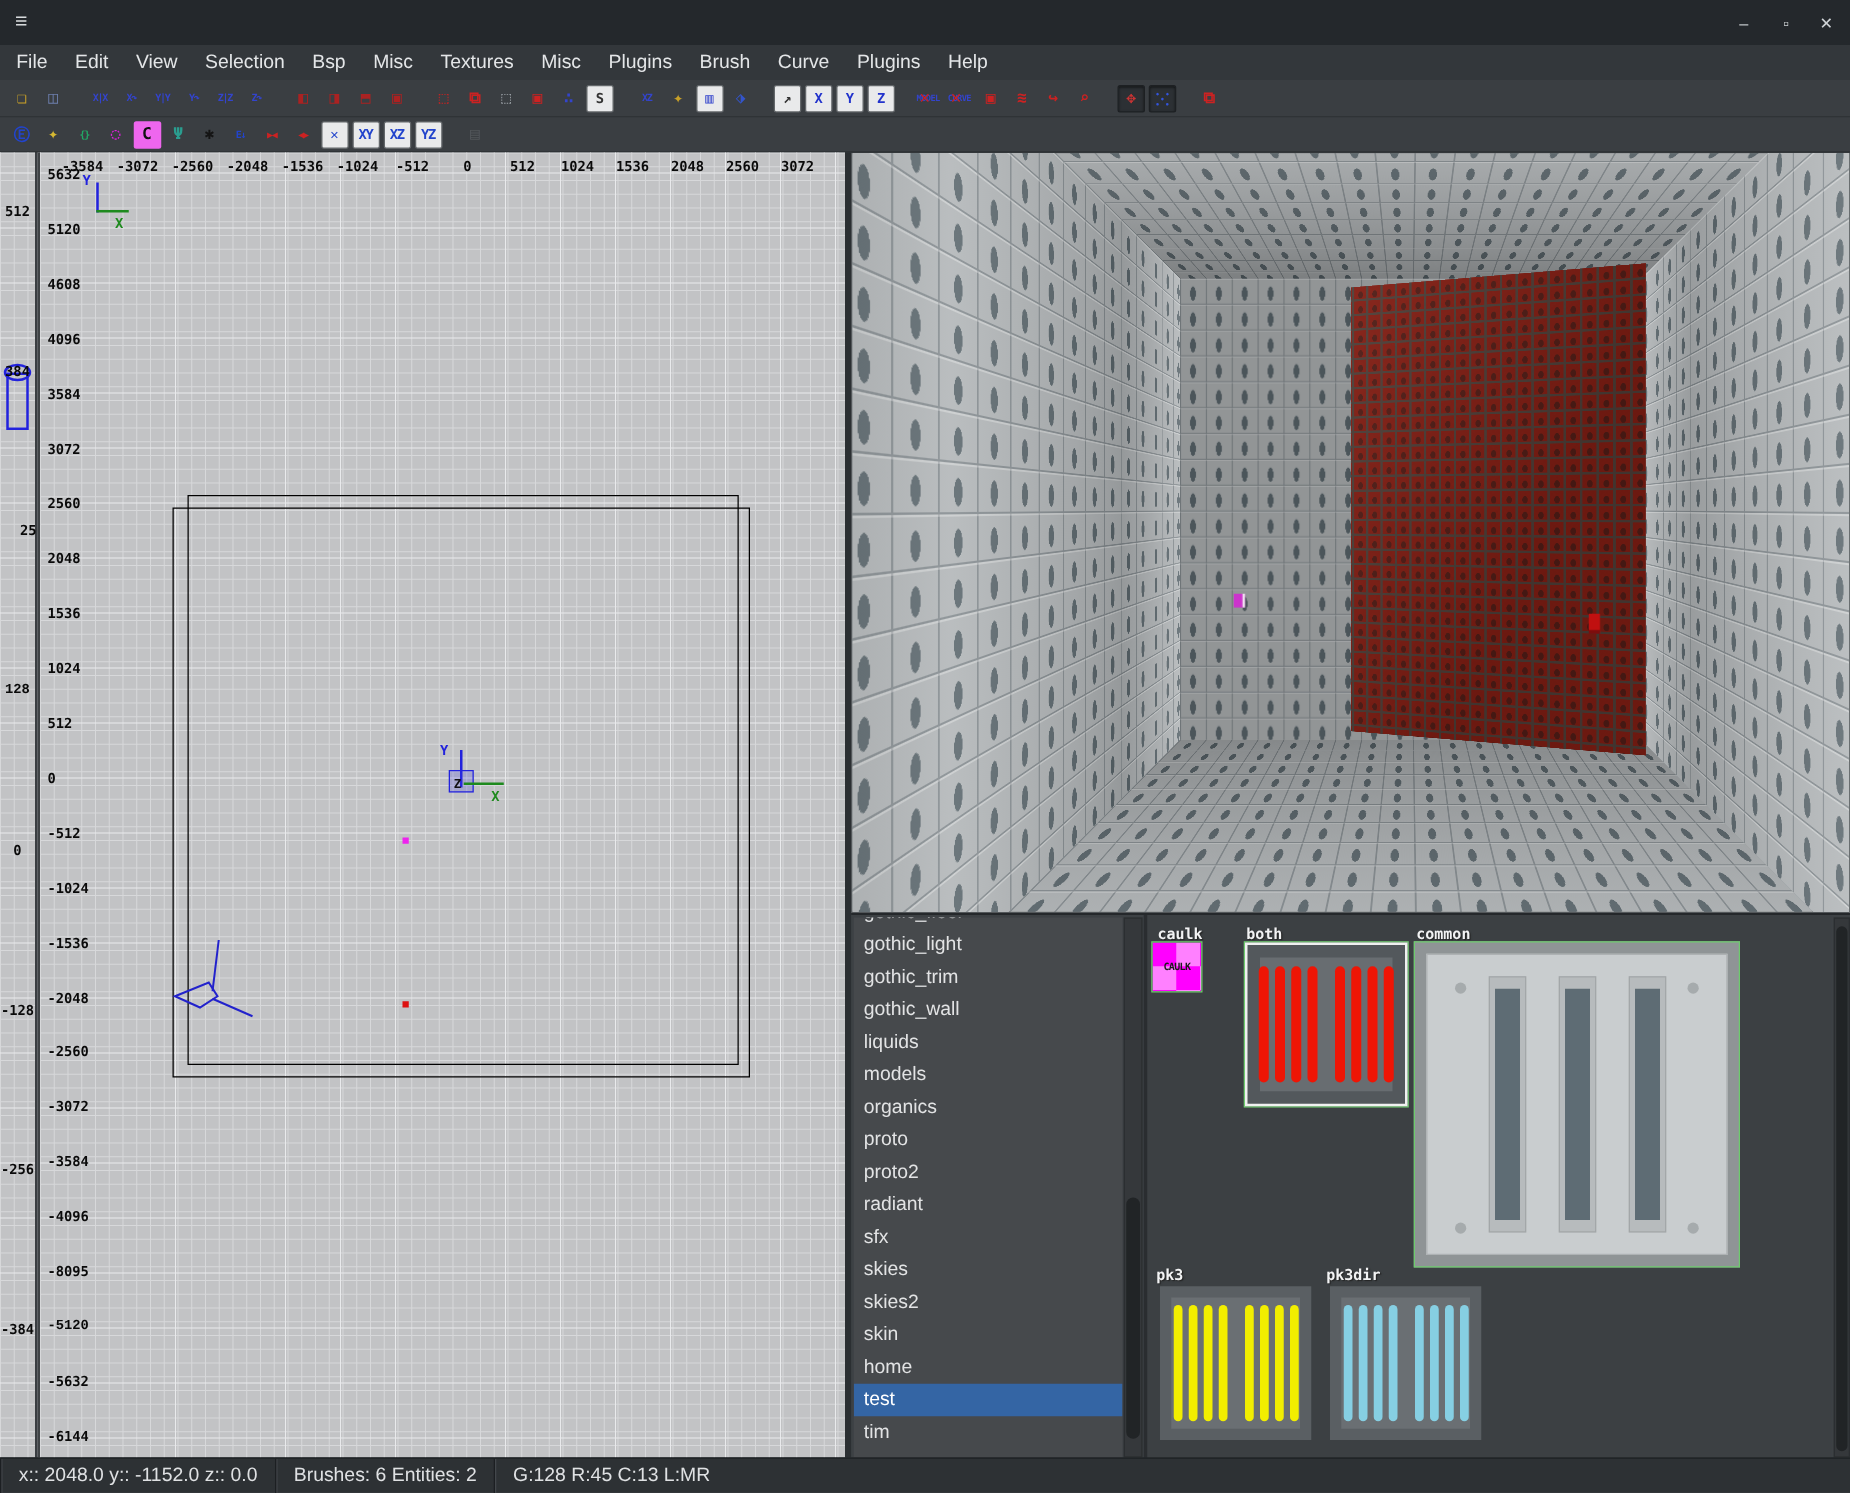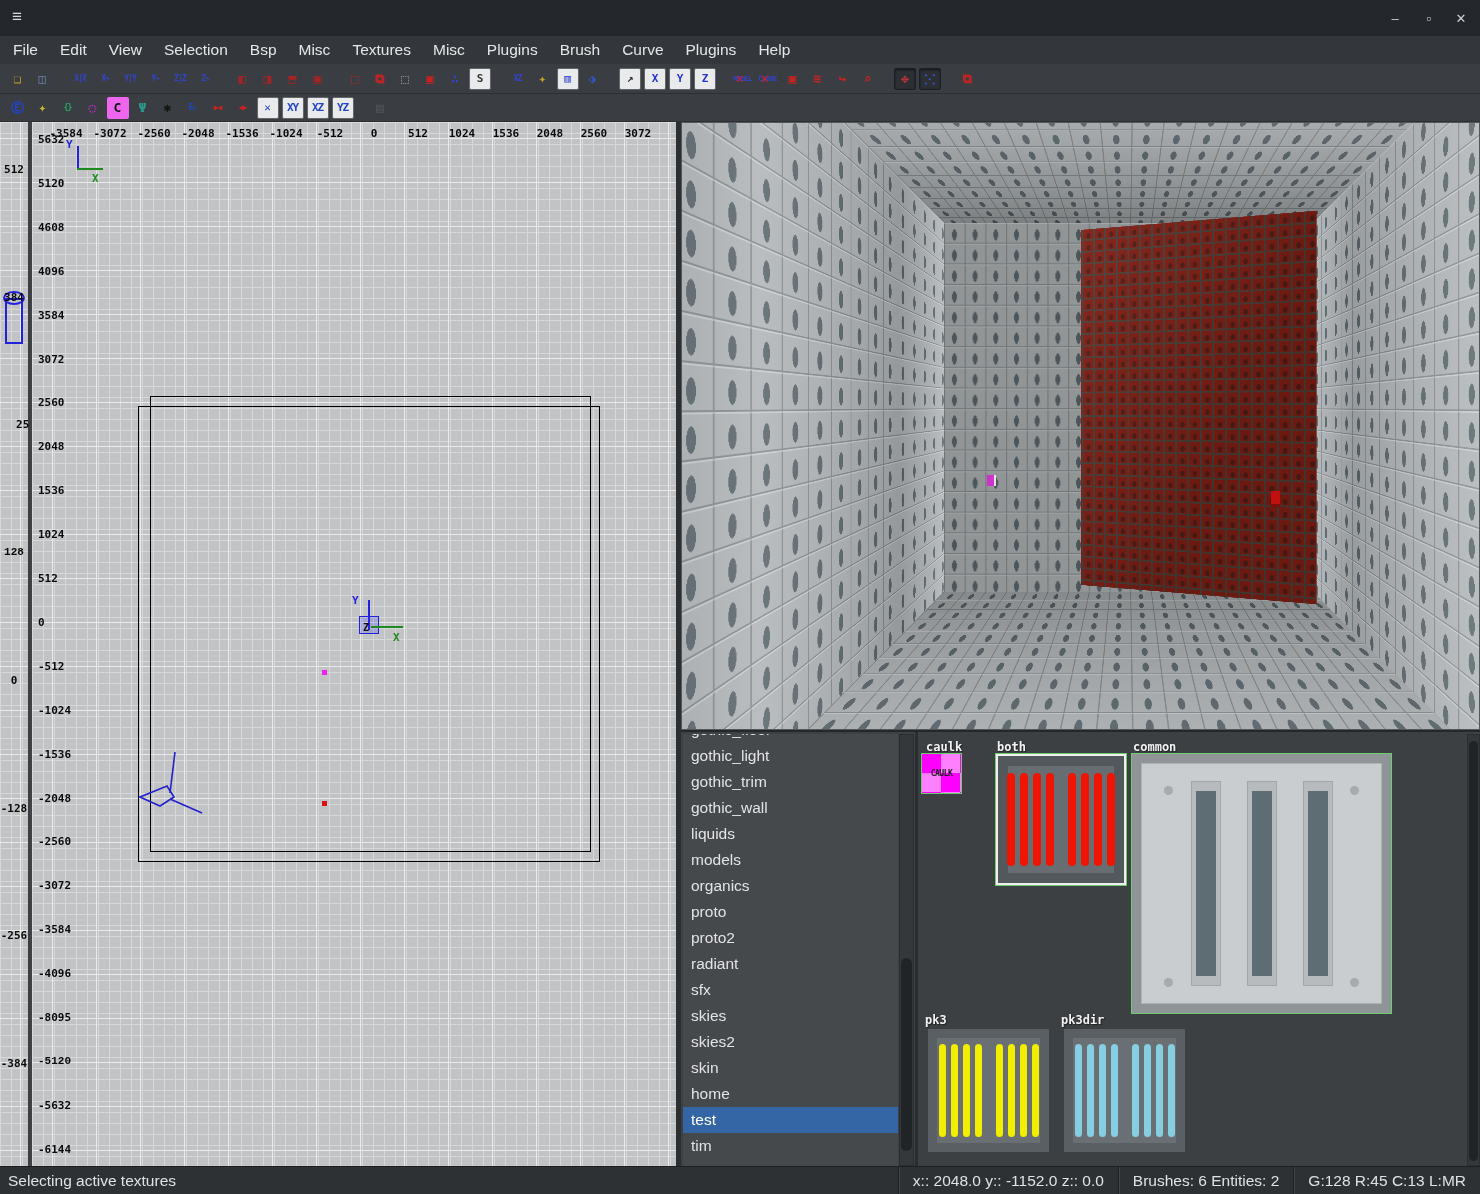--- a/index.html
+++ b/index.html
@@ -453,17 +453,16 @@
       </div>
     </div>
 
     <div class="sbtrack" id="tex-sb">
       <div class="sbthumb"></div>
     </div>
   </div>
 </div>
 
 <div id="statusbar">
-  <span id="status-msg">Selecting active textures</span>
   <span class="status-seg">x:: 2048.0  y:: -1152.0  z:: 0.0</span>
   <span class="status-seg">Brushes: 6 Entities: 2</span>
   <span class="status-seg">G:128 R:45 C:13 L:MR</span>
 </div>
 
 </body></html>

